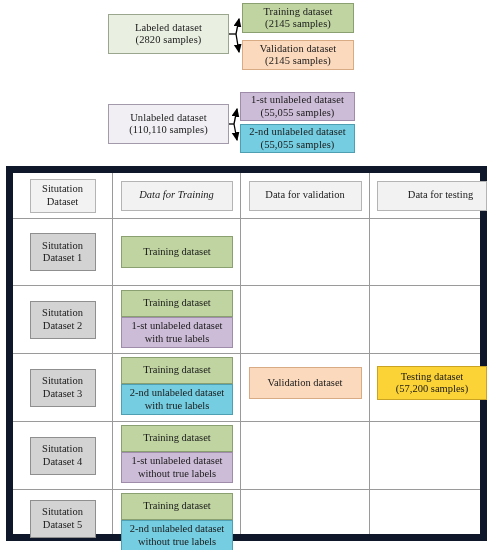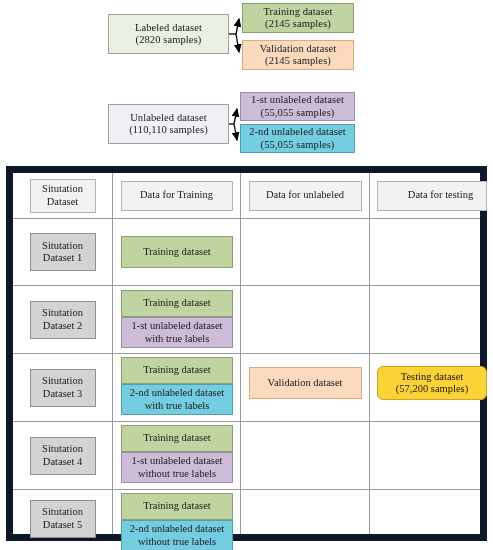--- a/index.html
+++ b/index.html
@@ -195,28 +195,28 @@
   <div class="hline" style="top:180px;"></div>
   <div class="hline" style="top:248px;"></div>
   <div class="hline" style="top:316px;"></div>
 
   <div class="cell" style="left:0;top:0;width:99px;height:45px;">
     <div class="hdr-chip" style="width:66px;height:34px;">
       <span>Situtation</span>
       <span>Dataset</span>
     </div>
   </div>
-  <div class="cell" style="left:100px;top:0;width:127px;height:45px;">
+  <div class="cell" style="left:100px;top:0;width:127px;height:45px;font-style:italic;">
     <div class="hdr-chip" style="width:112px;height:30px;">
       <span>Data for Training</span>
     </div>
   </div>
   <div class="cell" style="left:228px;top:0;width:128px;height:45px;">
     <div class="hdr-chip" style="width:113px;height:30px;">
-      <span>Data for unlabeled</span>
+      <span>Data for validation</span>
     </div>
   </div>
   <div class="cell" style="left:357px;top:0;width:124px;height:45px;">
     <div class="hdr-chip" style="width:110px;height:30px;padding-left:17px;">
       <span>Data for testing</span>
     </div>
   </div>
 
   <div class="cell" style="left:0;top:46px;width:99px;height:66px;">
     <div class="sd-chip">
@@ -294,19 +294,19 @@
     </div>
   </div>
 
   <div class="cell" style="left:228px;top:46px;width:128px;height:328px;">
     <div class="data-chip c-peach" style="width:113px;height:32px;">
       <span>Validation dataset</span>
     </div>
   </div>
 
   <div class="cell" style="left:357px;top:46px;width:124px;height:328px;">
-    <div class="data-chip c-yellow" style="width:110px;height:34px;border-radius:6px;">
+    <div class="data-chip c-yellow" style="width:110px;height:34px;">
       <span>Testing dataset</span>
       <span>(57,200 samples)</span>
     </div>
   </div>
 
 </div>
 
 </body></html>

